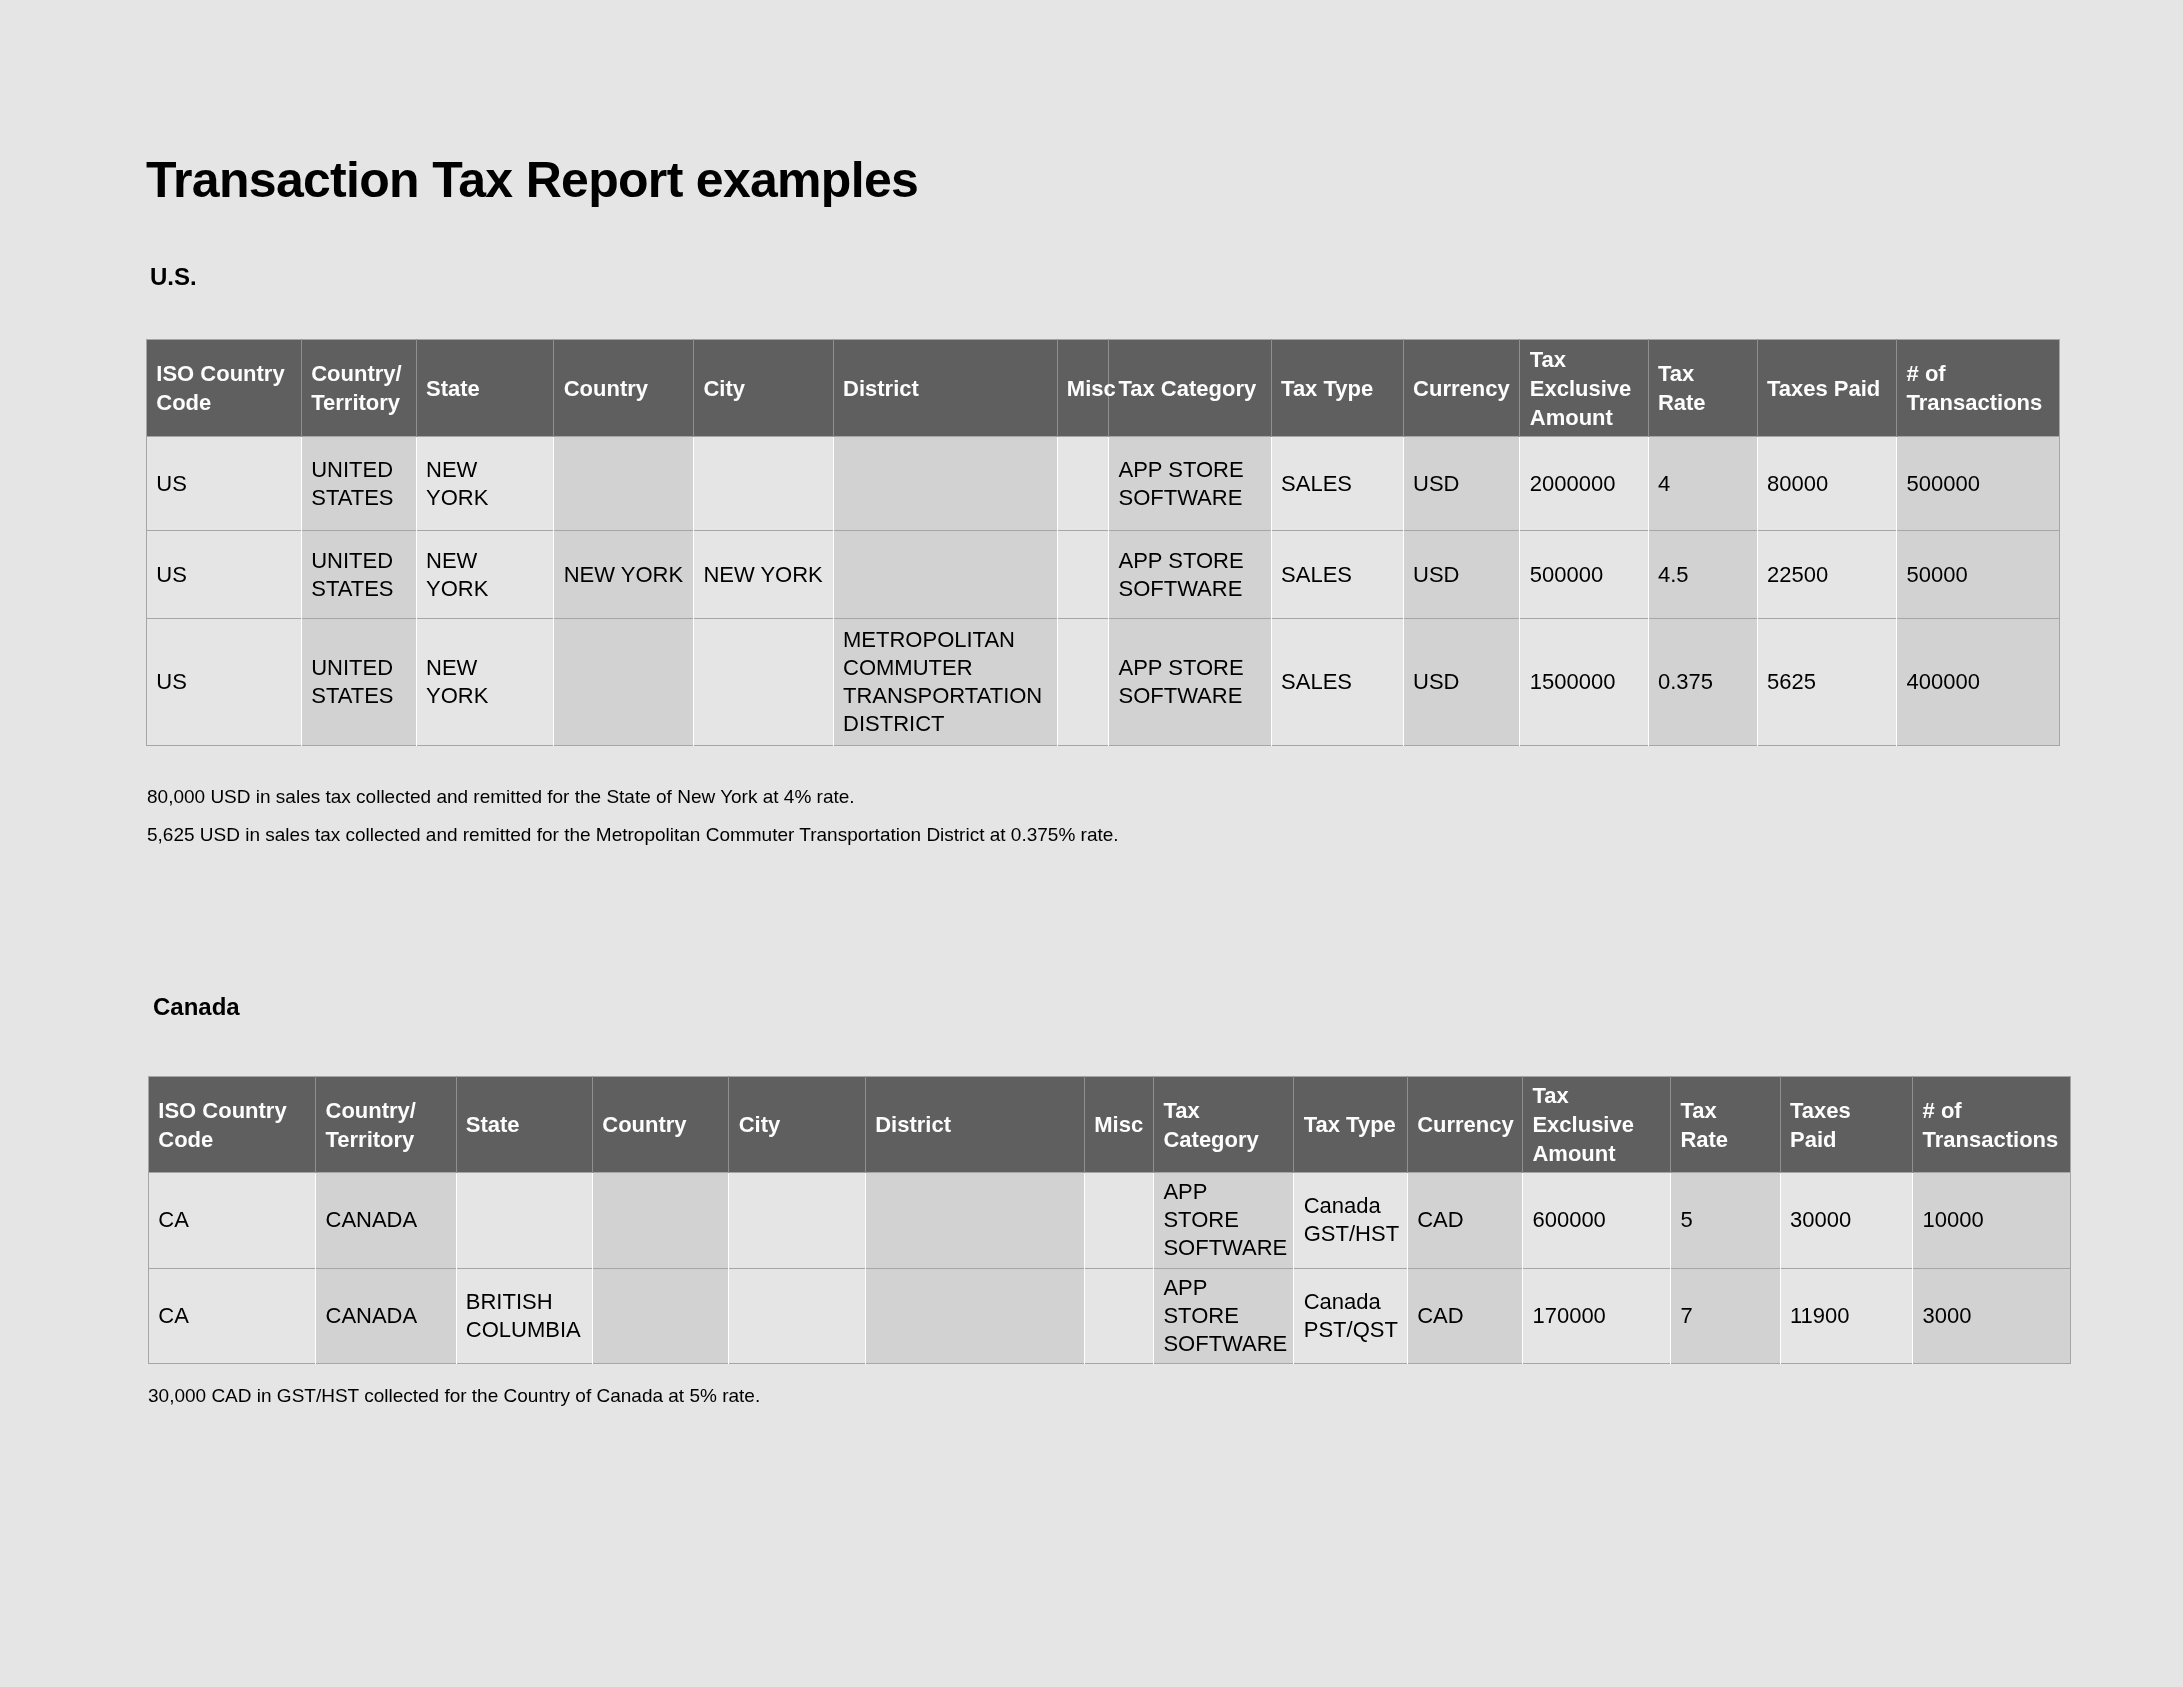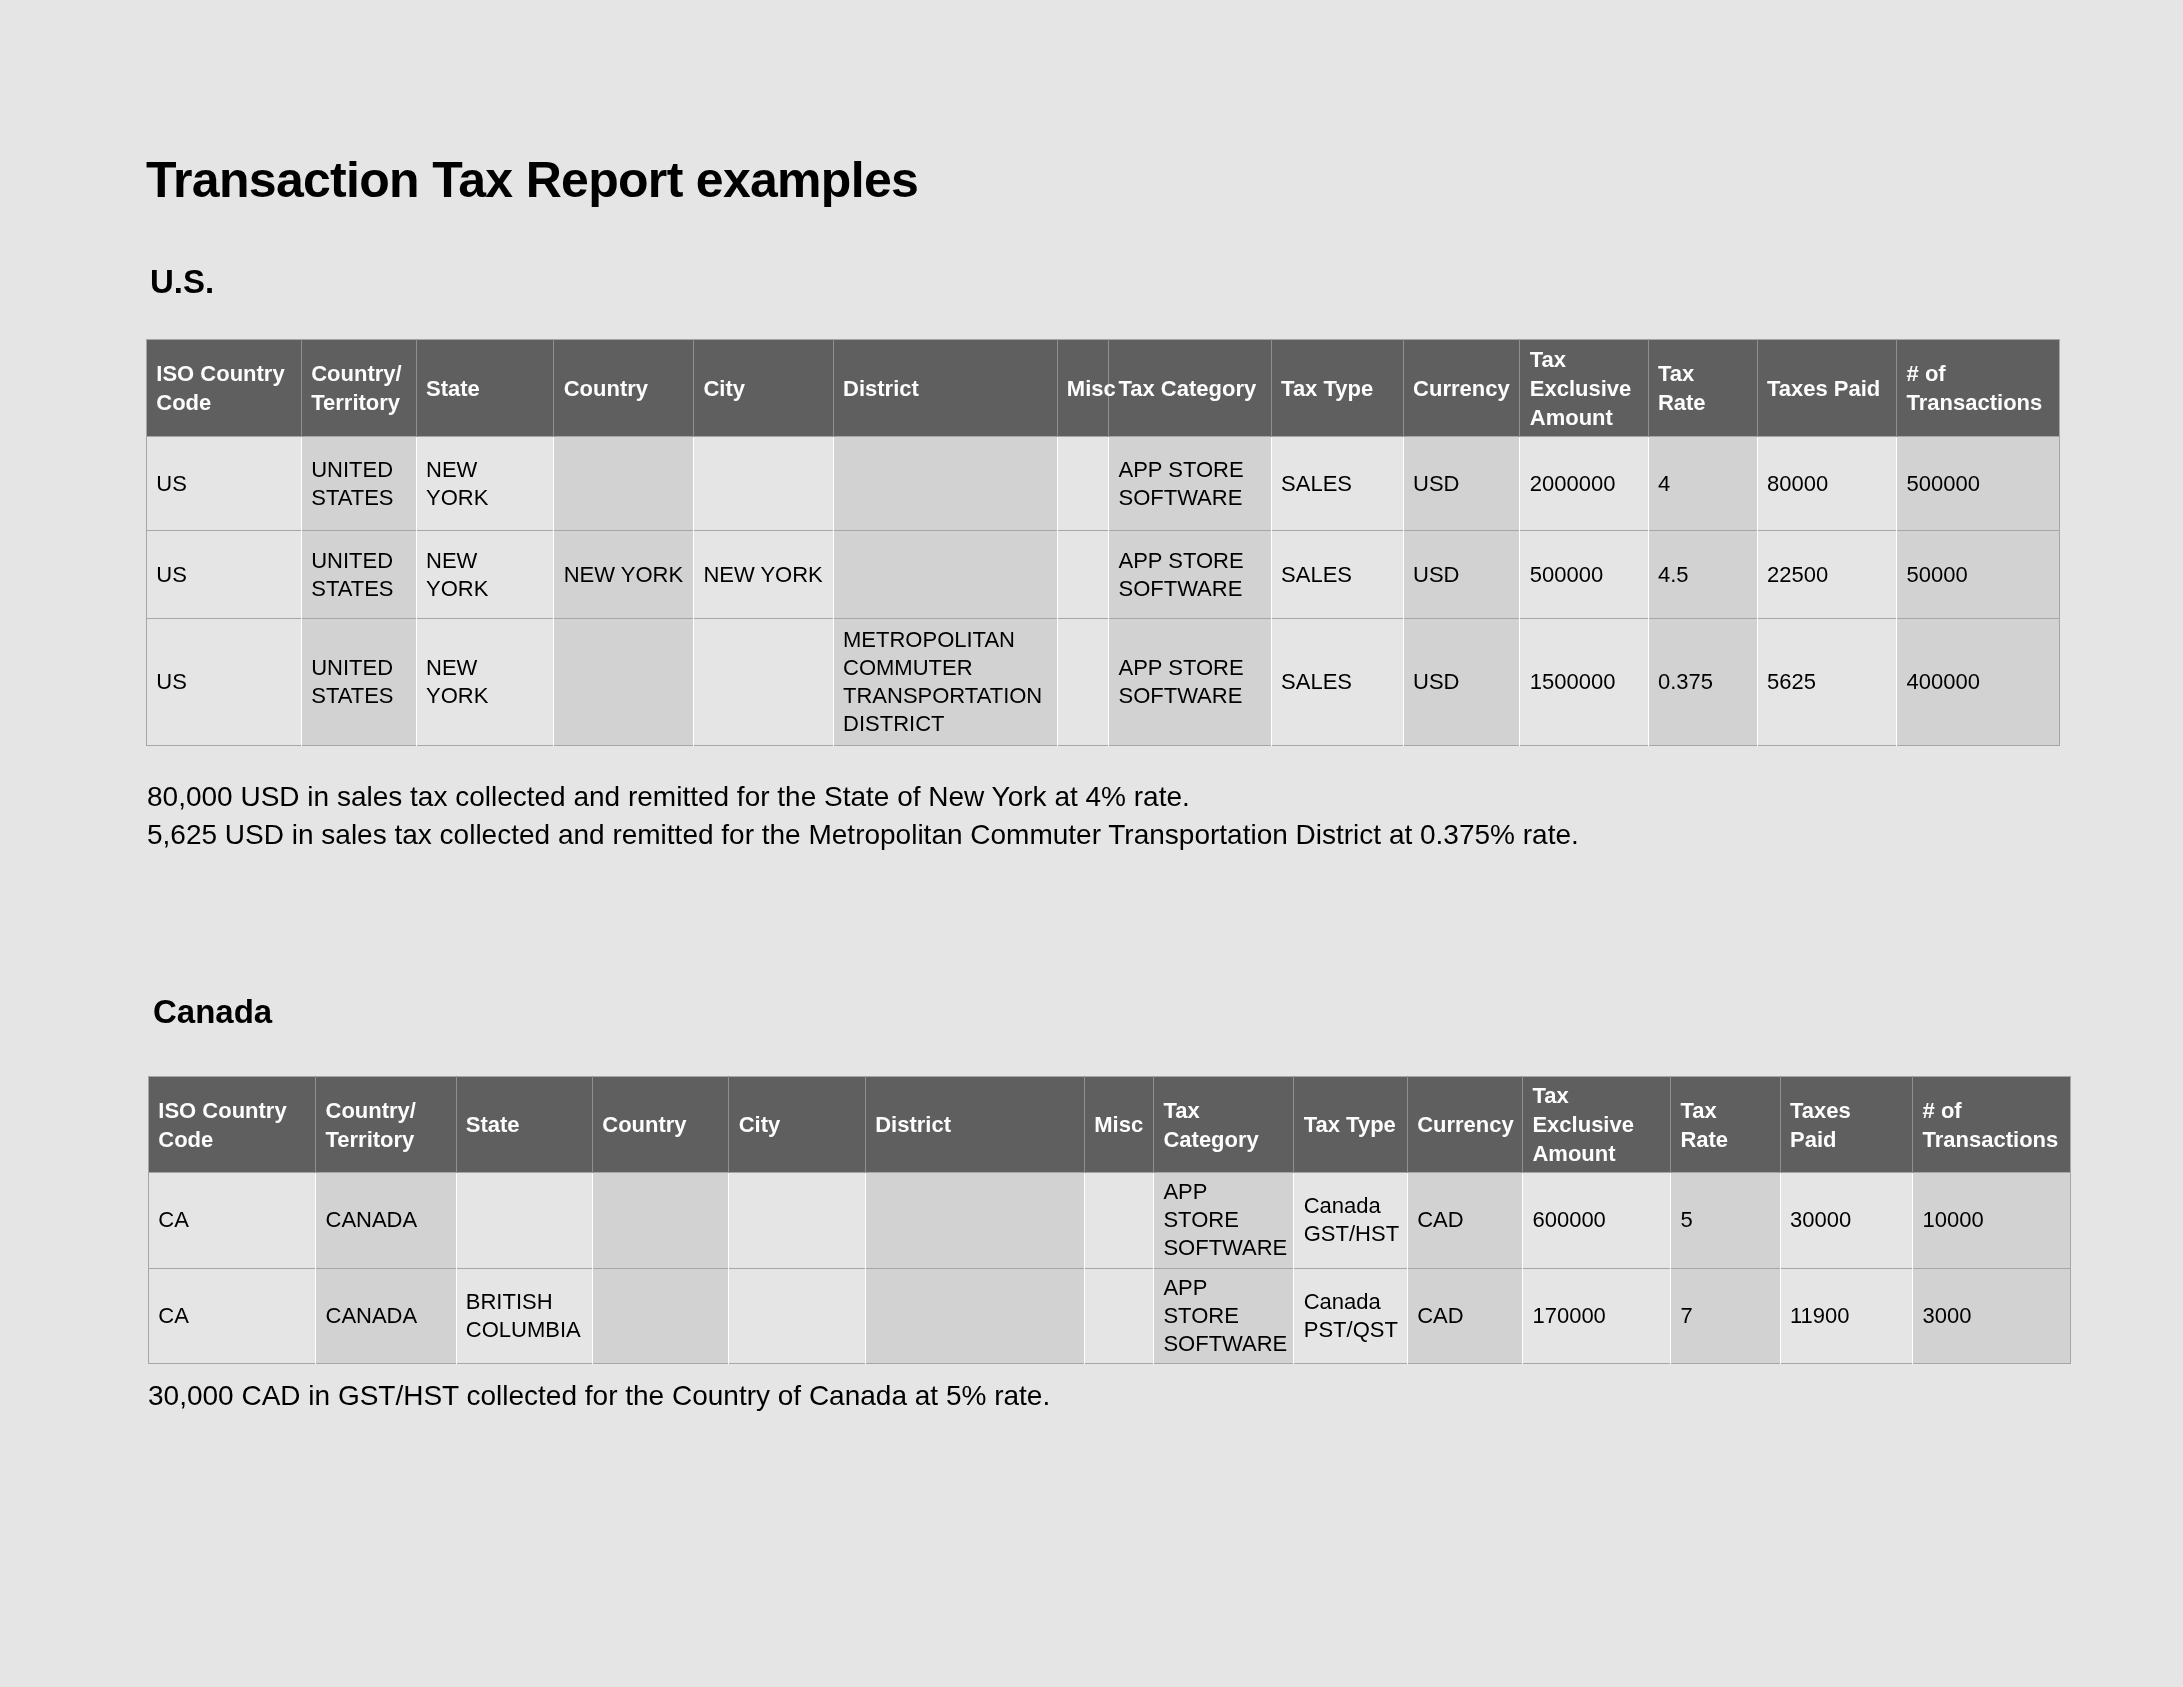--- a/index.html
+++ b/index.html
@@ -1,33 +1,33 @@
 <!DOCTYPE html>
 <html style="font-size:10.6px"><head>
 <meta charset="utf-8">
 <style>
   html,body{margin:0;padding:0;background:#fff;}
   .page{position:relative;width:2183px;height:1687px;background:#e5e5e5;
         font-family:"Liberation Sans",sans-serif;color:#000;overflow:hidden;}
   .title{position:absolute;left:146px;top:151px;font-size:50px;font-weight:700;letter-spacing:-0.7px;}
-  .sec-heading{position:absolute;font-size:33px;font-weight:700;}
+  .sec-heading{position:absolute;font-size:24px;font-weight:700;}
   #us-heading{left:150px;top:263px;}
   #ca-heading{left:153px;top:993px;}
   table{border-collapse:collapse;table-layout:fixed;position:absolute;border:1.3px solid #a6a6a6;}
   #us-table{left:146px;top:339px;width:1914px;}
   #ca-table{left:148px;top:1076px;width:1923px;}
   th{background:#5f5f5f;color:#fdfdfd;font-weight:700;text-align:left;vertical-align:middle;
      font-size:22px;line-height:29px;padding:4px 9.3px;white-space:pre-line;
      border-left:1.3px solid #8f8f8f;}
   td{font-size:22px;line-height:28px;vertical-align:middle;text-align:left;
      padding:5.3px 9.3px;border-left:1.3px solid #ffffff;border-top:1.3px solid #a6a6a6;
      overflow:hidden;}
   td:nth-child(even){background:#d2d2d2;}
   th:first-child,td:first-child{border-left:none;}
-  .notes{position:absolute;font-size:28px;line-height:38px;}
+  .notes{position:absolute;font-size:19px;line-height:38px;}
   #us-notes{left:147px;top:778px;}
   #ca-notes{left:148px;top:1377px;}
   
   #us-table col:nth-child(1){width:8.1%} #us-table col:nth-child(2){width:6.0%}
   #us-table col:nth-child(3){width:7.2%} #us-table col:nth-child(4){width:7.3%}
   #us-table col:nth-child(5){width:7.3%} #us-table col:nth-child(6){width:11.7%}
   #us-table col:nth-child(7){width:2.7%} #us-table col:nth-child(8){width:8.5%}
   #us-table col:nth-child(9){width:6.9%} #us-table col:nth-child(10){width:6.1%}
   #us-table col:nth-child(11){width:6.7%} #us-table col:nth-child(12){width:5.7%}
   #us-table col:nth-child(13){width:7.3%} #us-table col:nth-child(14){width:8.5%}

